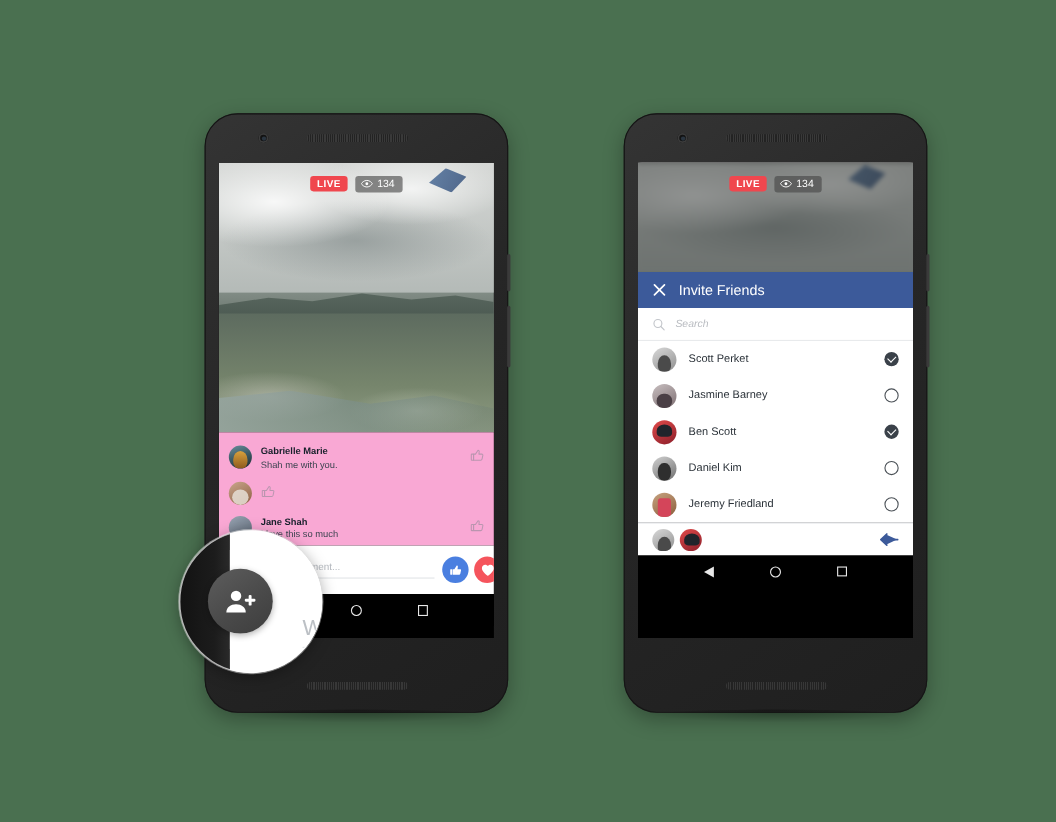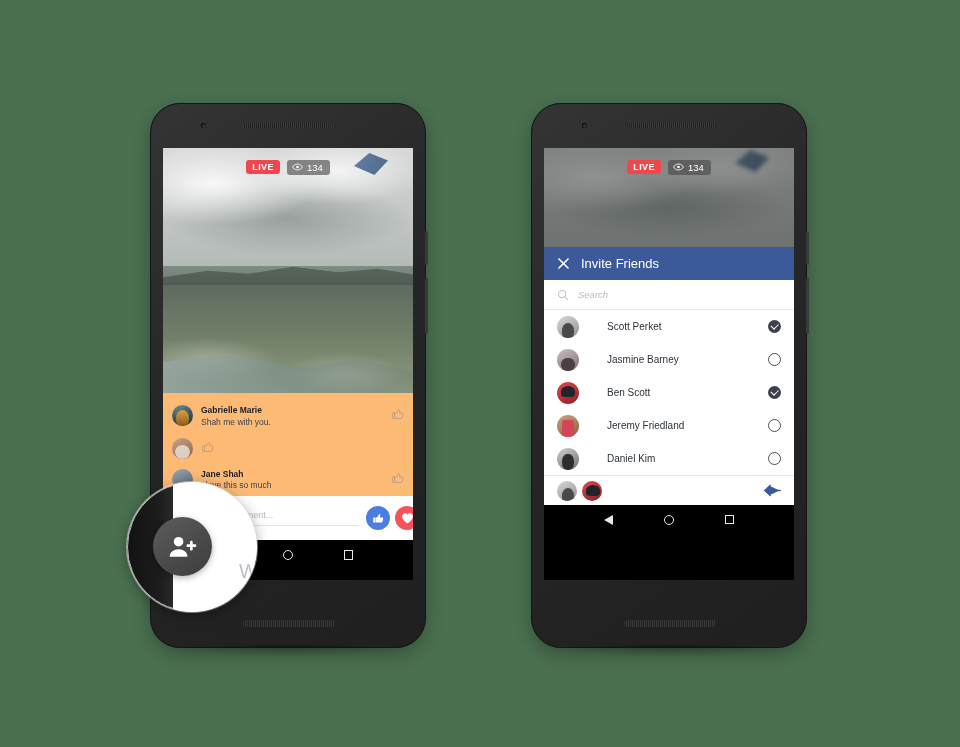--- a/index.html
+++ b/index.html
@@ -4,21 +4,21 @@
 <style>
   * { box-sizing: border-box; margin: 0; padding: 0; }
   html, body { width: 960px; height: 747px; }
   body {
     background: #4a7050;
     font-family: "Liberation Sans", sans-serif;
     overflow: hidden;
     position: relative;
   }
 
-  .stage { position: absolute; inset: 0; }
+  .stage { position: absolute; inset: 0; margin-left: 36px; }
 
   
   .phone {
     position: absolute;
     width: 276px;
     height: 545px;
     background: #2b2b2b;
     border-radius: 30px;
     box-shadow: 0 6px 18px rgba(0,0,0,0.28);
   }
@@ -151,21 +151,21 @@
     font-size:9.5px;
     padding:2.5px 7px 2.5px 5px;
     border-radius:3px;
     display:flex; align-items:center; gap:4px;
     line-height:1;
   }
   .eye{ display:block; width:11px; height:8px; }
 
   
   .comments{
-    background:#fdba74;
+    background:#f9a8d4;
     padding:7px 0 0 0;
     position:relative;
   }
   .comment{
     display:flex;
     align-items:flex-start;
     padding:5px 8px 5px 9px;
     gap:8px;
   }
   .avatar{
@@ -262,21 +262,21 @@
     font-size:9.5px;
     color:#b9bcc1;
     font-style:italic;
   }
   .friend-list{
     background:#fff;
   }
   .friend{
     display:flex;
     align-items:center;
-    gap:28px;
+    gap:11px;
     padding:5.5px 13px;
   }
   .f-avatar{
     width:22px; height:22px; border-radius:50%;
     flex:0 0 22px; overflow:hidden; position:relative;
     background:#c4c4c4;
   }
   .fa1{ background:linear-gradient(150deg,#d8d8d8,#8f8f8f); }
   .fa1::after{ content:""; position:absolute; left:5px; top:7px; width:12px; height:15px; border-radius:50% 50% 35% 35%; background:#4a4a4a; }
   .fa2{ background:linear-gradient(150deg,#c8bfc0,#7d6e72); }
@@ -588,28 +588,28 @@
         </div>
 
         <div class="friend">
           <div class="f-avatar fa3"></div>
           <span class="f-name">Ben Scott</span>
           <span class="toggle on"></span>
         </div>
 
 
         <div class="friend">
+          <div class="f-avatar fa5"></div>
+          <span class="f-name">Daniel Kim</span>
+          <span class="toggle off"></span>
+        </div>
+
+        <div class="friend">
           <div class="f-avatar fa6"></div>
           <span class="f-name">Jeremy Friedland</span>
-          <span class="toggle off"></span>
-        </div>
-
-        <div class="friend">
-          <div class="f-avatar fa5"></div>
-          <span class="f-name">Daniel Kim</span>
           <span class="toggle off"></span>
         </div>
       </div>
 
       <div class="send-bar">
         <div class="sb-av fa1"></div>
         <div class="sb-av fa3"></div>
         <div class="send-spacer"></div>
         <svg width="17" height="15" viewBox="0 0 22 18">
           <path d="M1 9 L21 9 M1 9 L8 2.5 M1 9 L8 15.5" stroke="#3c5a9a" stroke-width="2" fill="none" stroke-linecap="round" stroke-linejoin="round"></path>

